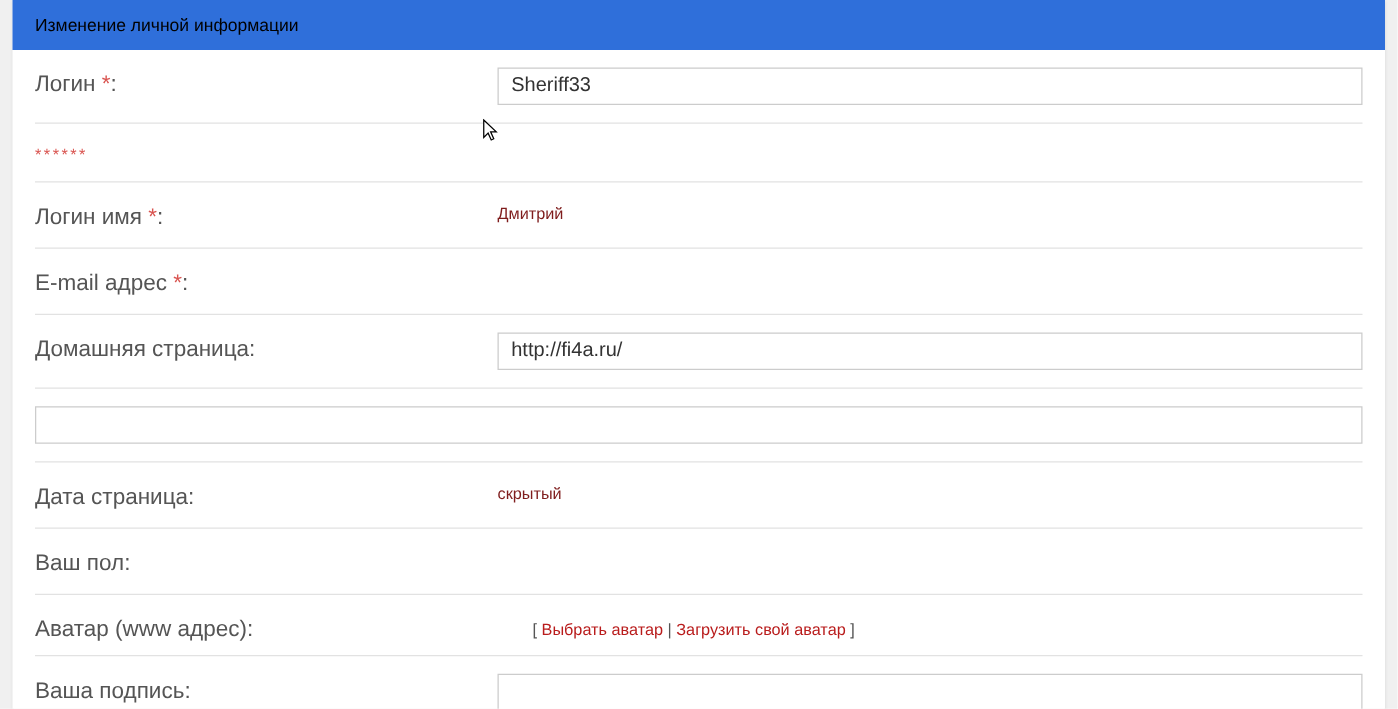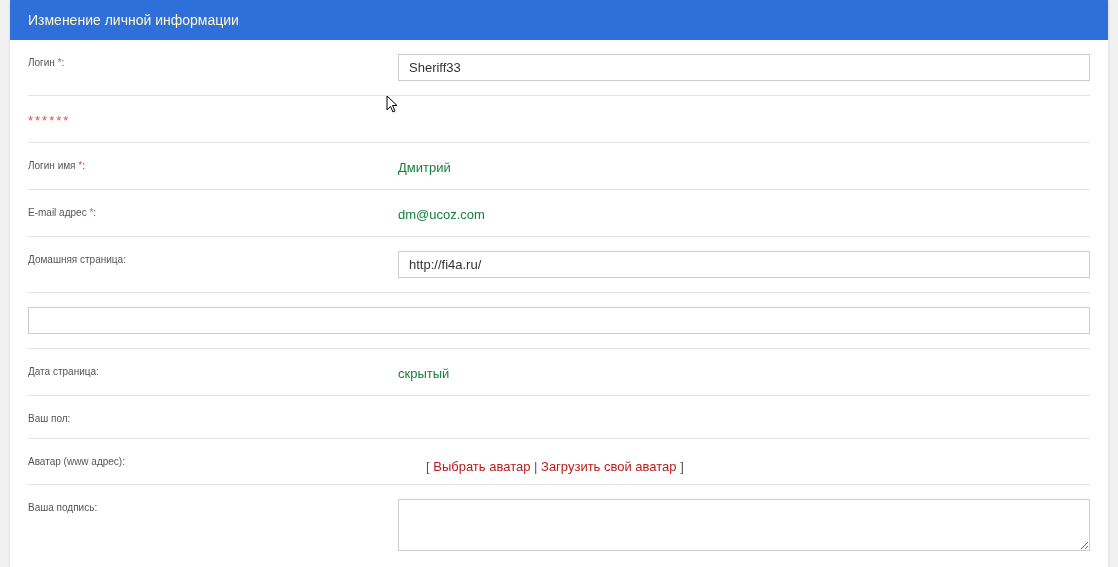--- a/index.html
+++ b/index.html
@@ -12,60 +12,60 @@
       height: 567px;
       overflow: hidden;
     }
     .container {
       background: #fff;
       margin: 0 10px;
       box-shadow: 0 1px 3px rgba(0,0,0,0.1);
     }
     .header-bar {
       background: #2f6fda;
-      color: #fef9c3;
+      color: #000000;
       padding: 12px 18px;
       font-size: 14px;
     }
     .form-body {
       padding: 0 18px 18px;
     }
     .form-row {
       display: flex;
       align-items: flex-start;
       border-bottom: 1px solid #e2e2e2;
       padding: 14px 0;
     }
     .form-row.no-border { border-bottom: none; }
     .form-row.multi { padding-bottom: 10px; gap: 28px; }
     .label-col {
       width: 370px;
       flex-shrink: 0;
       color: #555;
       padding-top: 3px;
-      font-size: 10px;
+      font-size: 18px;
     }
     .required { color: #d9534f; }
     .value-col {
       flex: 1;
       min-width: 0;
     }
     .value-col input[type="text"],
     .value-col textarea {
       width: 100%;
       padding: 5px 10px;
       border: 1px solid #ccc;
-      font-size: 13px;
+      font-size: 16px;
       font-family: inherit;
       color: #333;
       background: #fff;
     }
     .value-col textarea { height: 52px; resize: vertical; }
     .static-value {
-      color: #15803d;
+      color: #7f1d1d;
       padding-top: 3px;
       display: inline-block;
     }
     .masked {
       color: #d9534f;
       letter-spacing: 2px;
     }
     .avatar-links {
       margin-top: 6px;
       color: #555;
@@ -108,23 +108,20 @@
       </div>
       <div class="value-col">
         <span class="static-value">Дмитрий</span>
       </div>
     </div>
 
     <div class="form-row">
       <div class="label-col">
         <span>E-mail адрес</span><span class="required"> *</span><span>:</span>
       </div>
-      <div class="value-col">
-        <span class="static-value">dm@ucoz.com</span>
-      </div>
     </div>
 
     <div class="form-row">
       <div class="label-col">Домашняя страница:</div>
       <div class="value-col">
         <input type="text" value="http://fi4a.ru/" style="">
       </div>
     </div>
 
     <div class="form-row">

